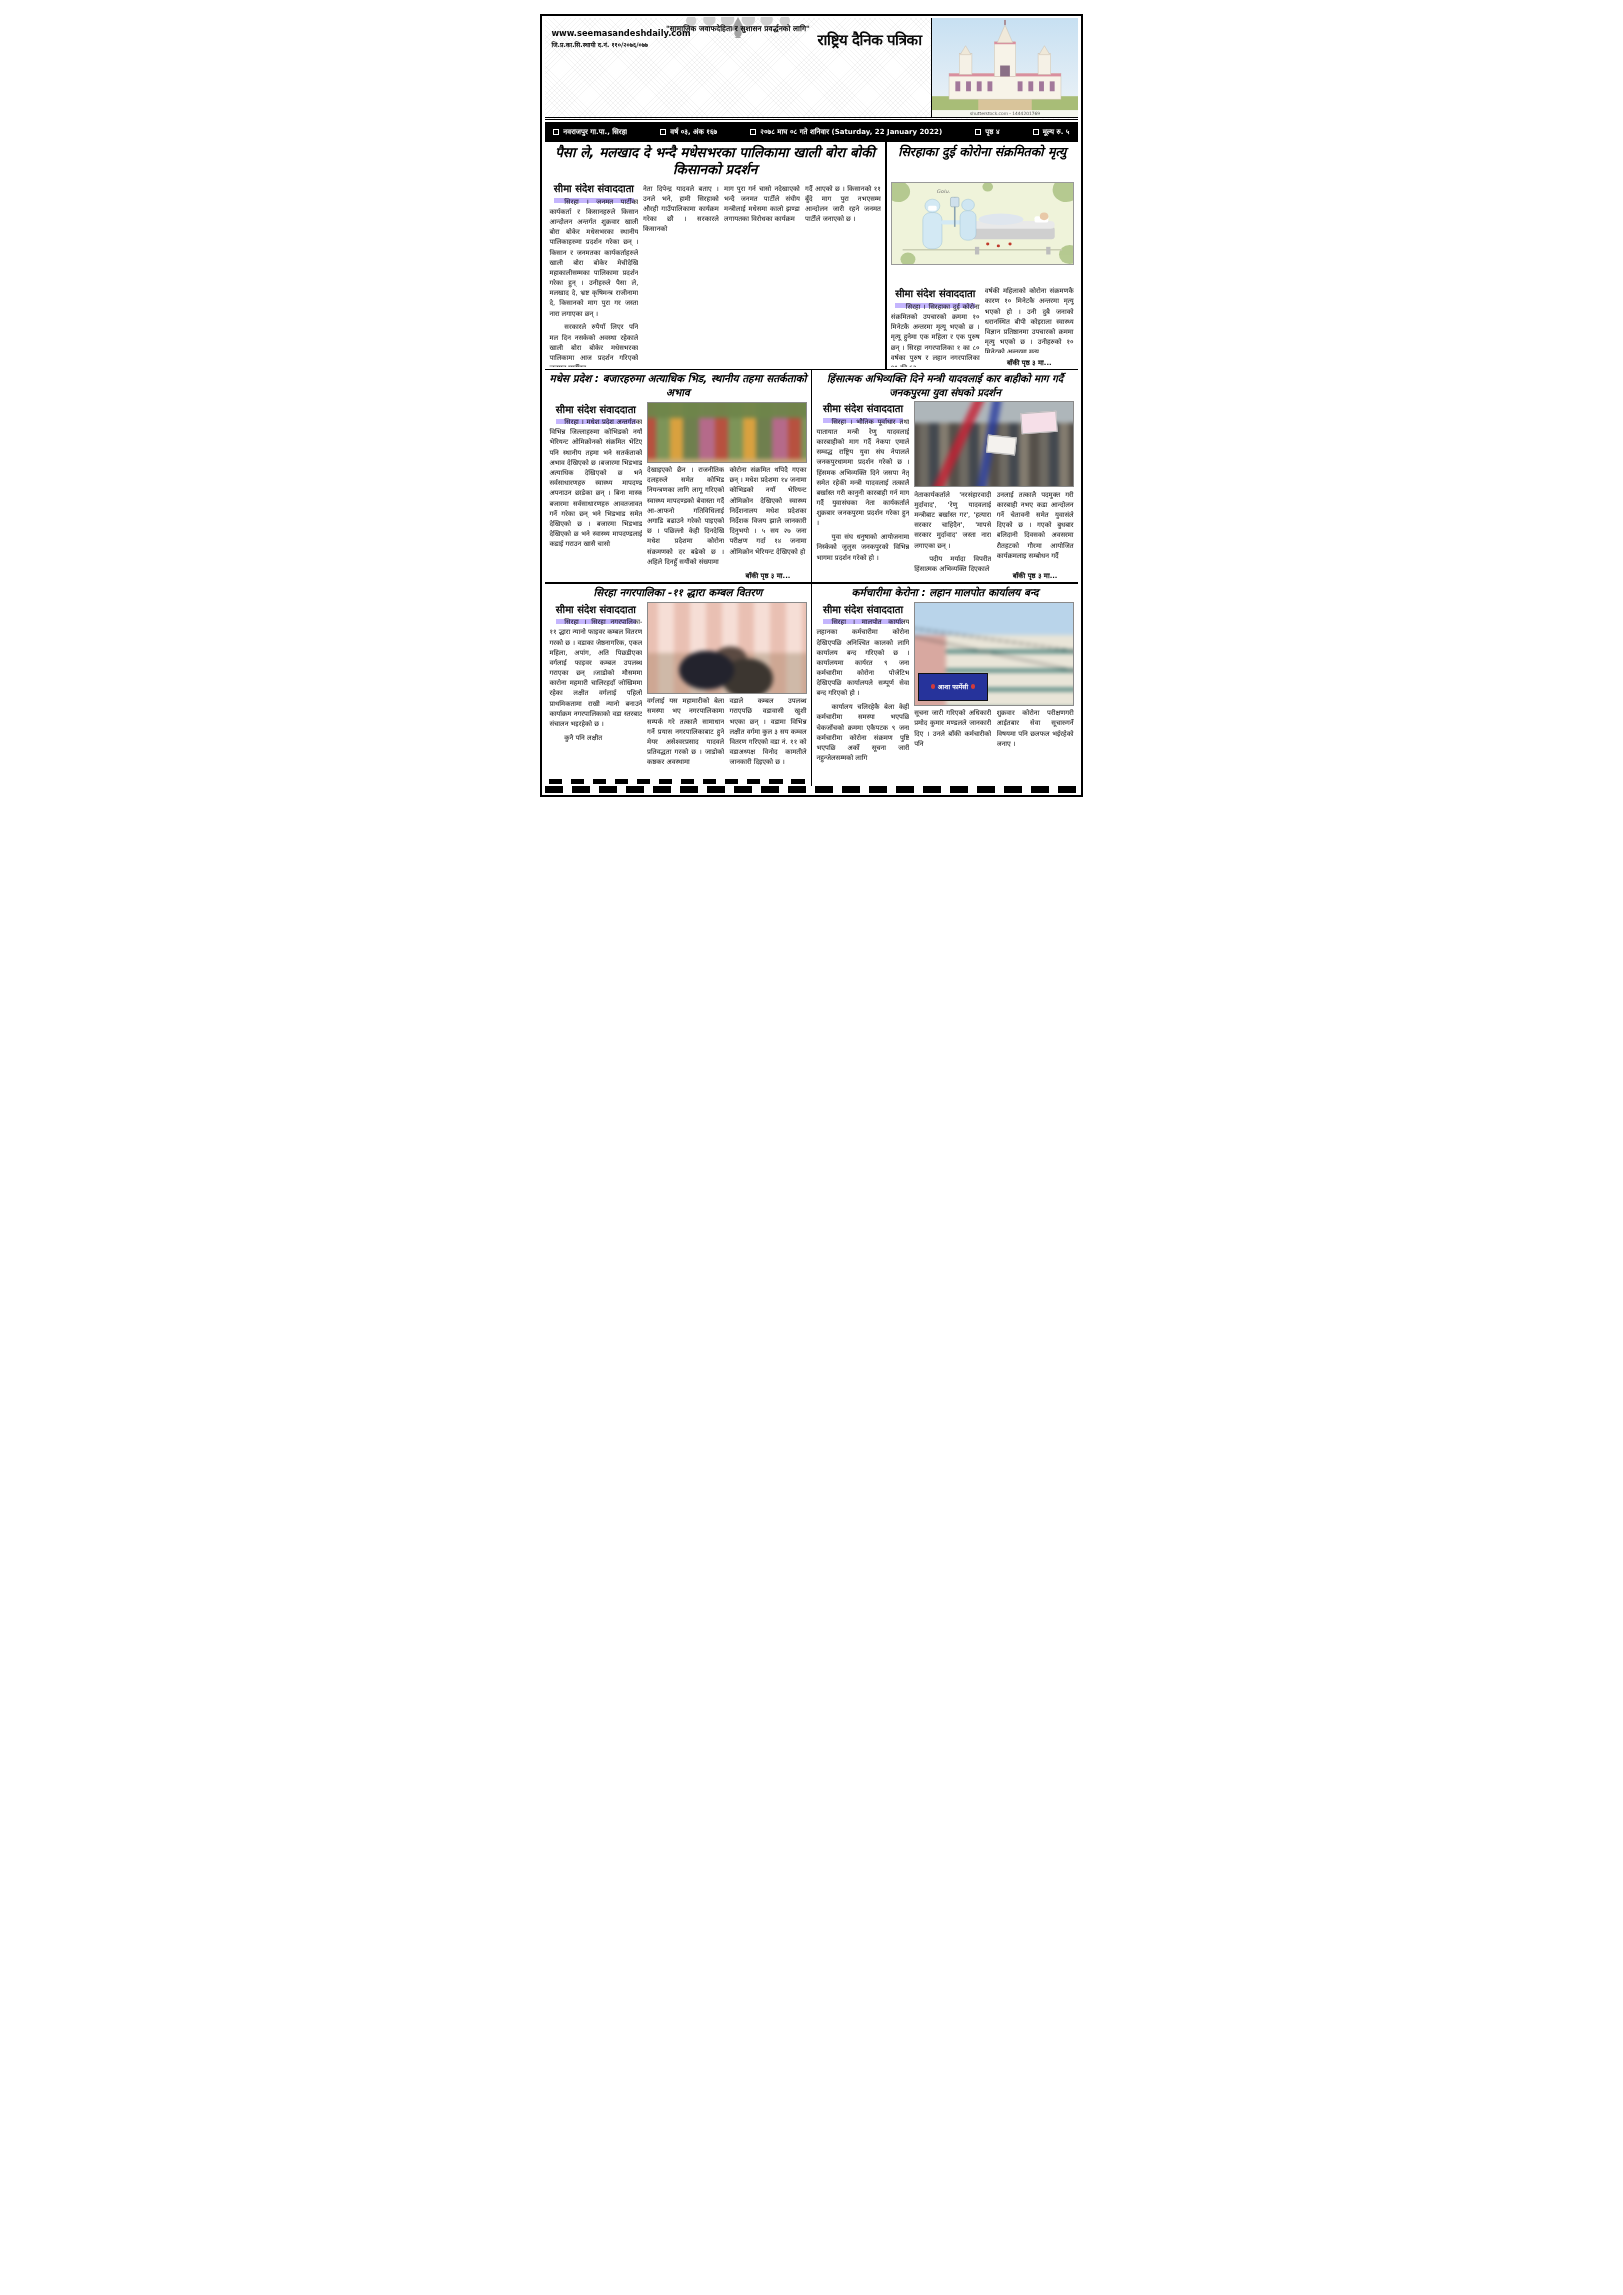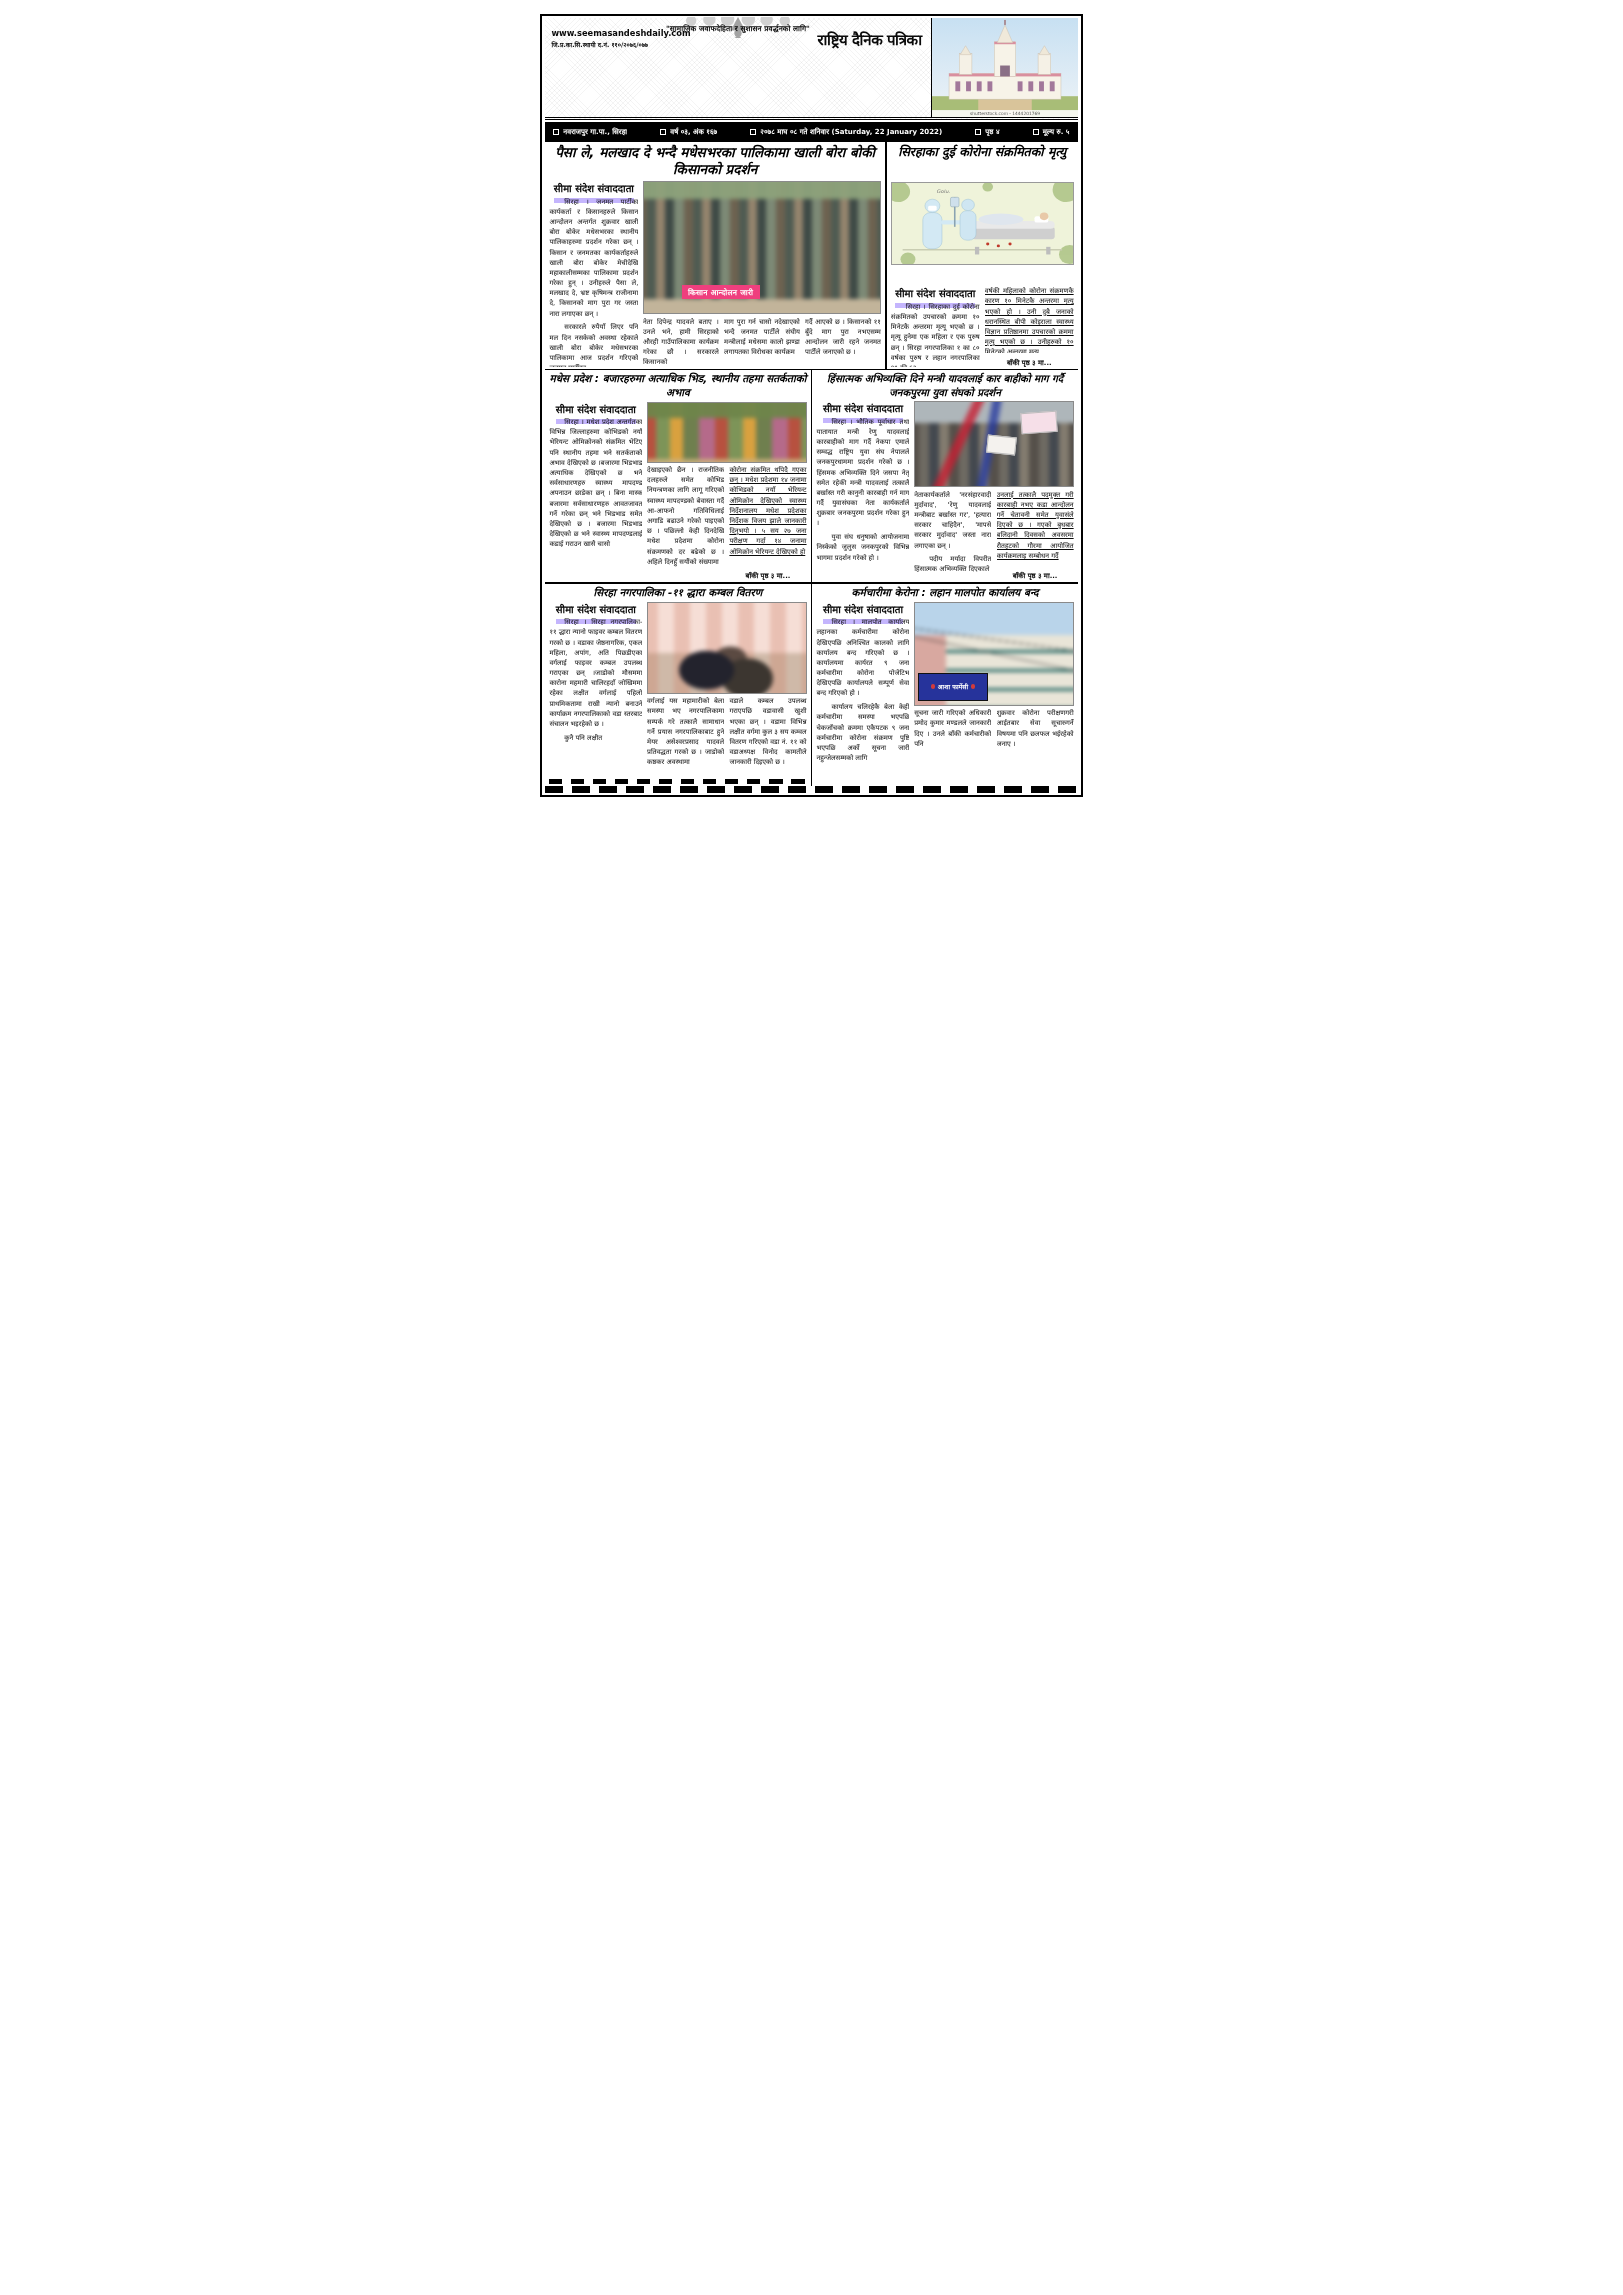--- a/index.html
+++ b/index.html
@@ -55,21 +55,21 @@
   .h-xl{font-size:13.5px;}
   .h-l{font-size:12.5px;}
   .h-m{font-size:10.4px;}
   .h-s{font-size:10.2px;}
   .a-flex{display:flex;gap:4.7px;flex:1;min-height:0;margin-top:2.1px;}
   .colA{width:89px;flex:none;overflow:hidden;}
   .rstack{flex:1;display:flex;flex-direction:column;min-width:0;}
   .cols{display:flex;gap:5.2px;flex:1;min-height:0;margin-top:2.6px;}
   .cols>div{flex:1;min-width:0;overflow:hidden;}
   .col-flex{display:flex;flex-direction:column;}
-  .col-flex .grow{flex:1 1 0;overflow:hidden;text-decoration:underline;}
+  .col-flex .grow{flex:1 1 0;overflow:hidden;}
   .byline{text-align:center;flex:none;margin-bottom:1.6px;}
   .byline span{font-weight:bold;font-size:10px;border-bottom:5px solid #c4b5fd;padding-bottom:4px;}
   p.body{font-size:6.8px;line-height:1.5;text-align:justify;margin:0 0 3.6px 0;}
   p.ind{text-indent:2.2em;}
   .cont{font-weight:bold;font-size:6.8px;text-align:center;margin:1px 0 0 0;flex:none;}
   
   .photo{position:relative;overflow:hidden;border:0.5px solid #8a8a8a;flex:none;background:#ccc;}
   .ph-fill{position:absolute;inset:-6.2px;filter:blur(2.1px);}
   .ph-farmers{height:133px;}
   .ph-farmers .ph-fill{
@@ -233,24 +233,20 @@
 
       <div class="article aw-left1">
         <div class="headline h-xl">पैसा ले, मलखाद दे भन्दै मधेसभरका पालिकामा खाली बोरा बोकी किसानको प्रदर्शन</div>
         <div class="a-flex">
           <div class="colA">
             <div class="byline"><span>सीमा संदेश संवाददाता</span></div>
             <p class="body ind">सिरहा । जनमत पार्टीका कार्यकर्ता र किसानहरुले किसान आन्दोलन अन्तर्गत शुक्रवार खाली बोरा बोकेर मधेसभरका स्थानीय पालिकाहरुमा प्रदर्शन गरेका छन् । किसान र जनमतका कार्यकर्ताहरुले खाली बोरा बोकेर मेचीदेखि महाकालीसम्मका पालिकामा प्रदर्शन गरेका हुन् । उनीहरुले पैसा ले, मलखाद दे, भ्रष्ट कृषिमन्त्र राजीनामा दे, किसानको माग पुरा गर जस्ता नारा लगाएका छन् ।</p>
             <p class="body ind">सरकारले रुपैयाँ लिएर पनि मल दिन नसकेको अवस्था रहेकाले खाली बोरा बोकेर मधेसभरका पालिकामा आज प्रदर्शन गरिएको जनमत पार्टीका</p>
           </div>
           <div class="rstack">
-            <div class="photo ph-farmers">
-              <div class="ph-fill"></div>
-              <div class="banner">किसान आन्दोलन जारी</div>
-            </div>
             <div class="cols">
               <div>
                   <p class="body">नेता दिपेन्द्र यादवले बताए । उनले भने, हामी सिरहाको औरही गाउँपालिकामा कार्यक्रम गरेका छौ । सरकारले किसानको</p>
                 </div>
               <div>
                   <p class="body">माग पुरा गर्न चासो नदेखाएको भन्दै जनमत पार्टीले संघीय मन्त्रीलाई मधेसमा कालो झण्डा लगायतका विरोधका कार्यक्रम</p>
                 </div>
               <div>
                   <p class="body">गर्दै आएको छ । किसानको ११ बुँदे माग पुरा नभएसम्म आन्दोलन जारी रहने जनमत पार्टीले जनाएको छ ।</p>
                 </div>

